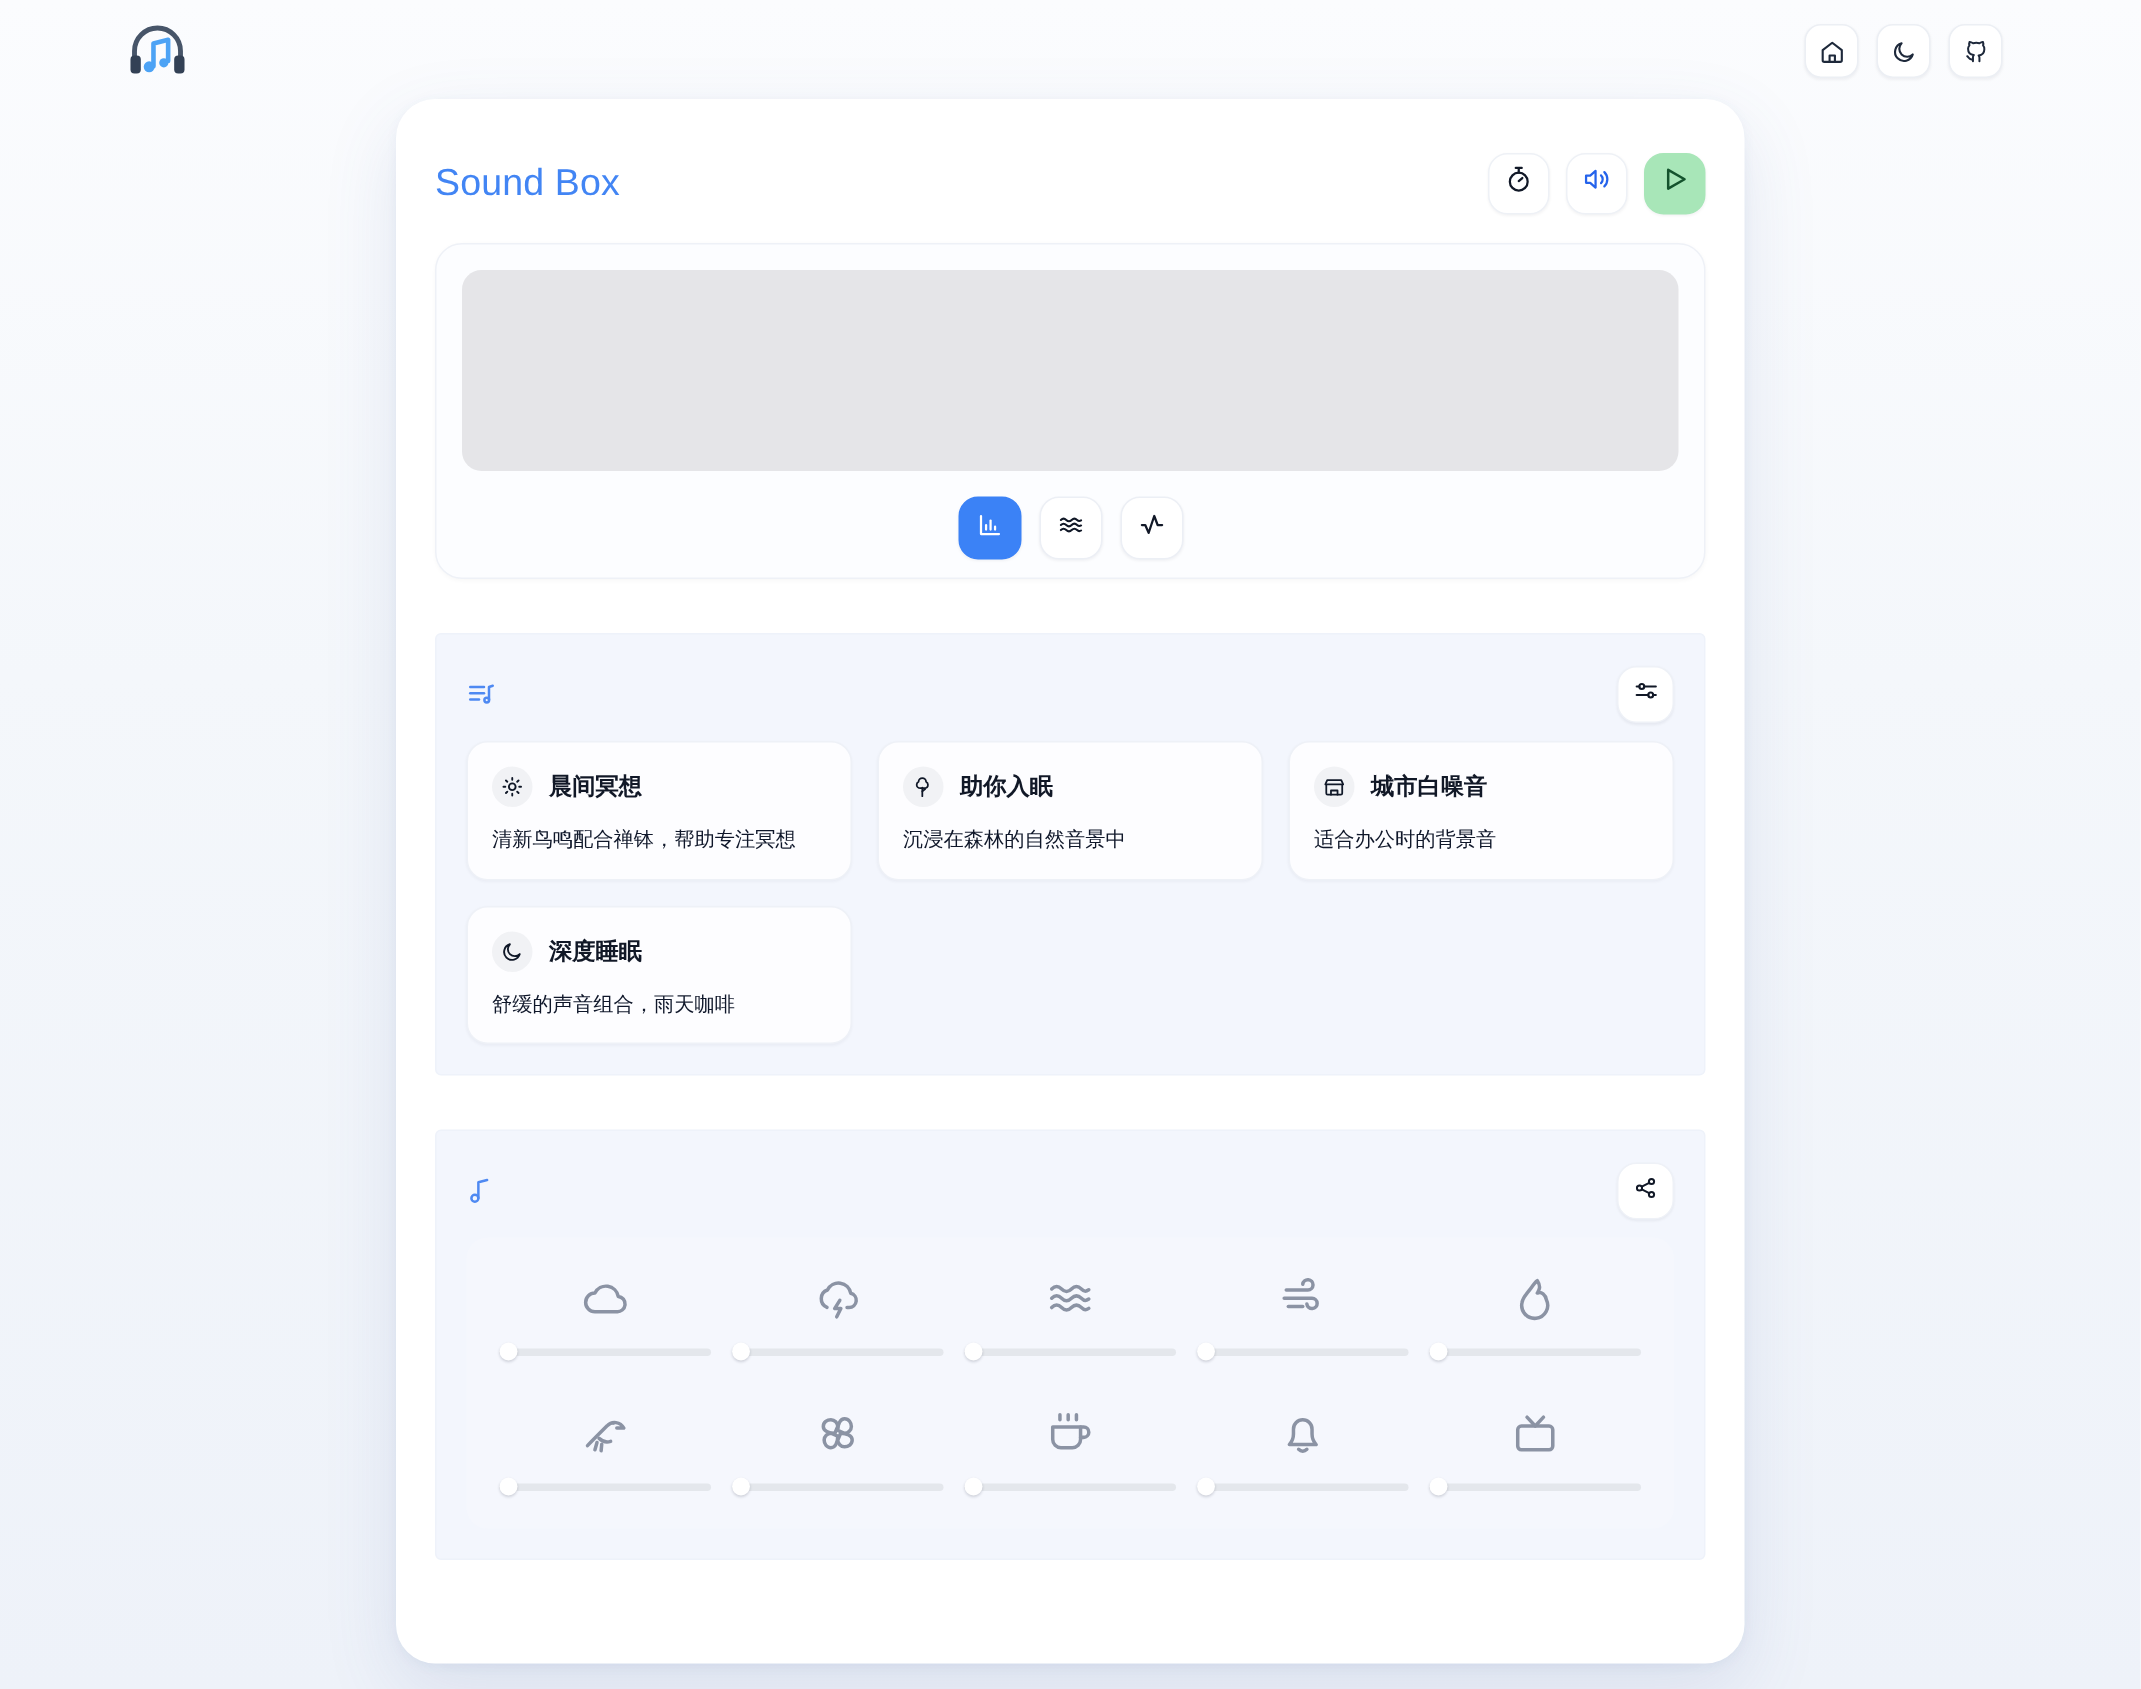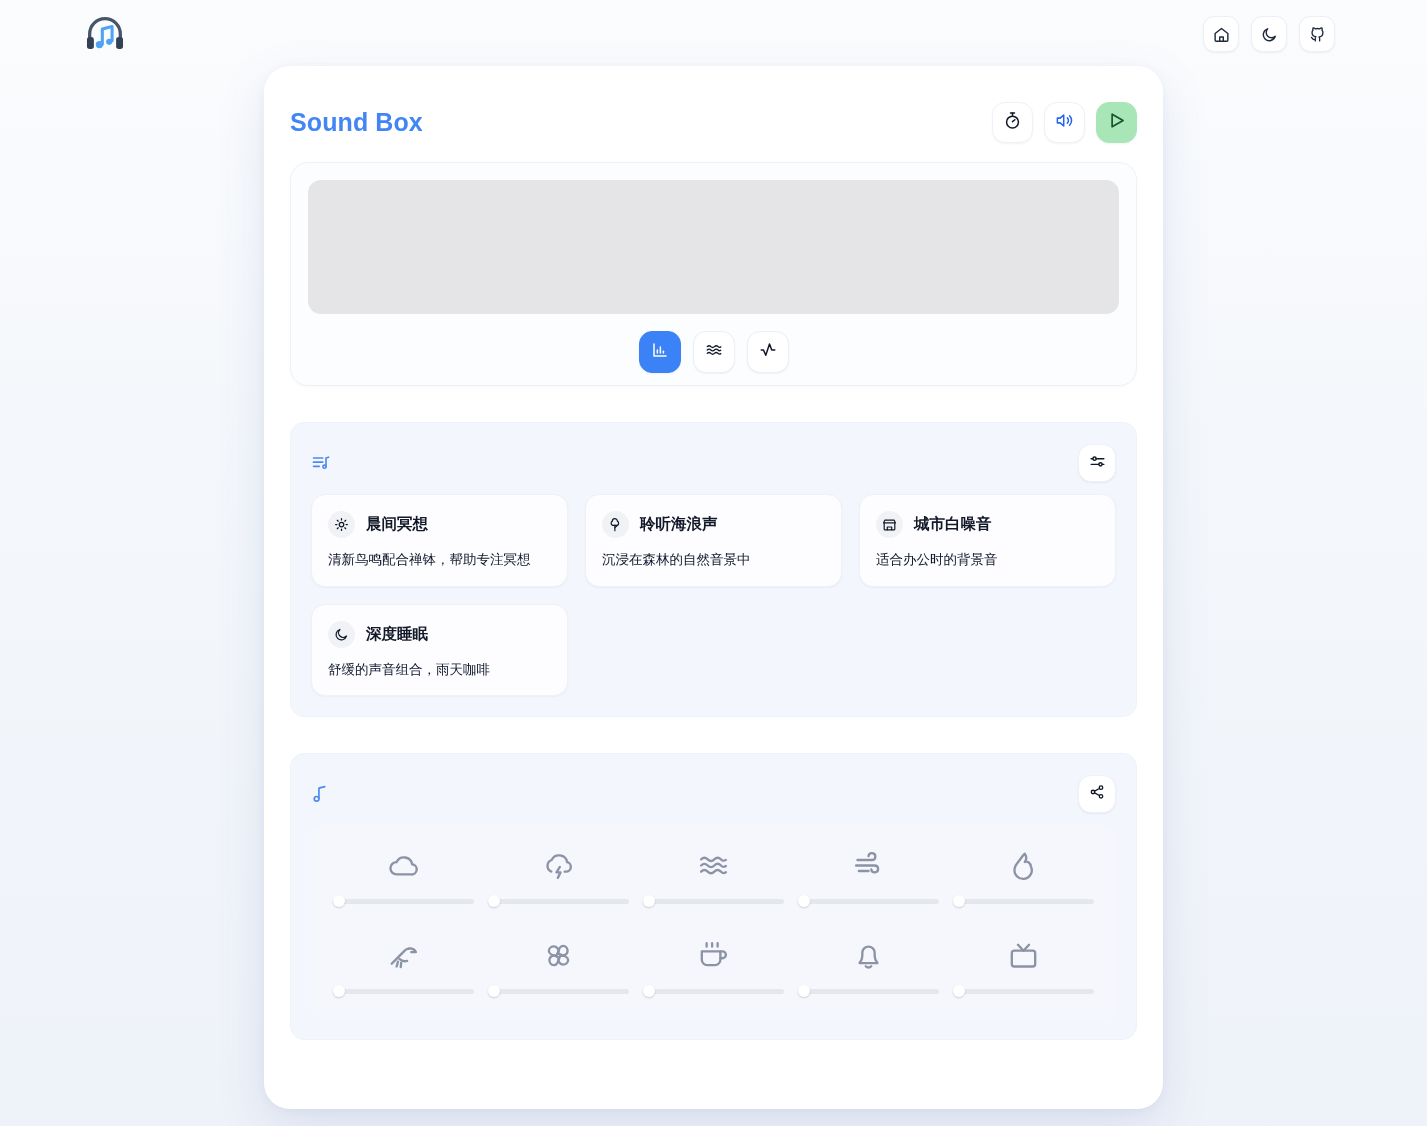--- a/index.html
+++ b/index.html
@@ -44,21 +44,21 @@
     padding: 26px 26px 0 26px;
     overflow: hidden;
   }
 
   .panel-header {
     height: 60px;
     display: flex; align-items: center; justify-content: space-between;
     padding: 0 0 0 0;
   }
   .panel-title {
-    font-size: 25px; font-weight: bold; color: #4285f4;
+    font-size: 25px; font-weight: normal; color: #4285f4;
     letter-spacing: .1px;
   }
   .header-actions { display: flex; align-items: center; gap: 11px; }
   .hbtn {
     width: 41px; height: 41px; border-radius: 13px;
     background: #fff; border: 1px solid #eef1f6;
     box-shadow: 0 1px 2px rgba(15,23,42,.05);
     display: flex; align-items: center; justify-content: center;
     cursor: pointer;
   }
@@ -92,21 +92,21 @@
     background: #fff; border: 1px solid #eceff5;
     box-shadow: 0 1px 2px rgba(15,23,42,.05);
     display: flex; align-items: center; justify-content: center;
     color: #111827; cursor: pointer;
   }
   .mode-btn.active { background: #3b82f6; border-color: #3b82f6; color: #fff; }
 
   
   .section {
     margin-top: 36px;
-    border-radius: 14px;
+    border-radius: 4px;
     border: 1px solid #eef2fa;
     background: #f3f6fd;
     padding: 20px;
   }
   .section-head {
     display: flex; align-items: center; justify-content: space-between;
     height: 40px;
   }
   .section-icon { color: #4e89f2; display: flex; align-items: center; }
   .round-btn {
@@ -314,21 +314,21 @@
 
       <div class="preset">
         <div class="preset-top">
           <span class="preset-ico">
             <svg width="15" height="15" viewBox="0 0 24 24" fill="none" stroke="currentColor" stroke-width="1.9" stroke-linecap="round" stroke-linejoin="round">
               <path d="M11 22V13"></path>
               <path d="M9 13.5C6.5 13.5 5 11.8 5 9.8c0-1.4.8-2.6 2-3.2 0-2.2 1.8-3.9 4-3.9s4 1.7 4 3.9c1.2.6 2 1.8 2 3.2 0 2-1.5 3.7-4 3.7z"></path>
               <path d="M11 17l3-2.6"></path>
             </svg>
           </span>
-          <span class="preset-name">聆听海浪声</span>
+          <span class="preset-name">助你入眠</span>
         </div>
         <div class="preset-desc">沉浸在森林的自然音景中</div>
       </div>
 
       <div class="preset">
         <div class="preset-top">
           <span class="preset-ico">
             <svg width="15" height="15" viewBox="0 0 24 24" fill="none" stroke="currentColor" stroke-width="1.9" stroke-linecap="round" stroke-linejoin="round">
               <path d="M3.5 9.5h17V19a1.5 1.5 0 0 1-1.5 1.5H5A1.5 1.5 0 0 1 3.5 19z"></path>
               <path d="M2.5 9.5 4.5 5h15l2 4.5"></path>

